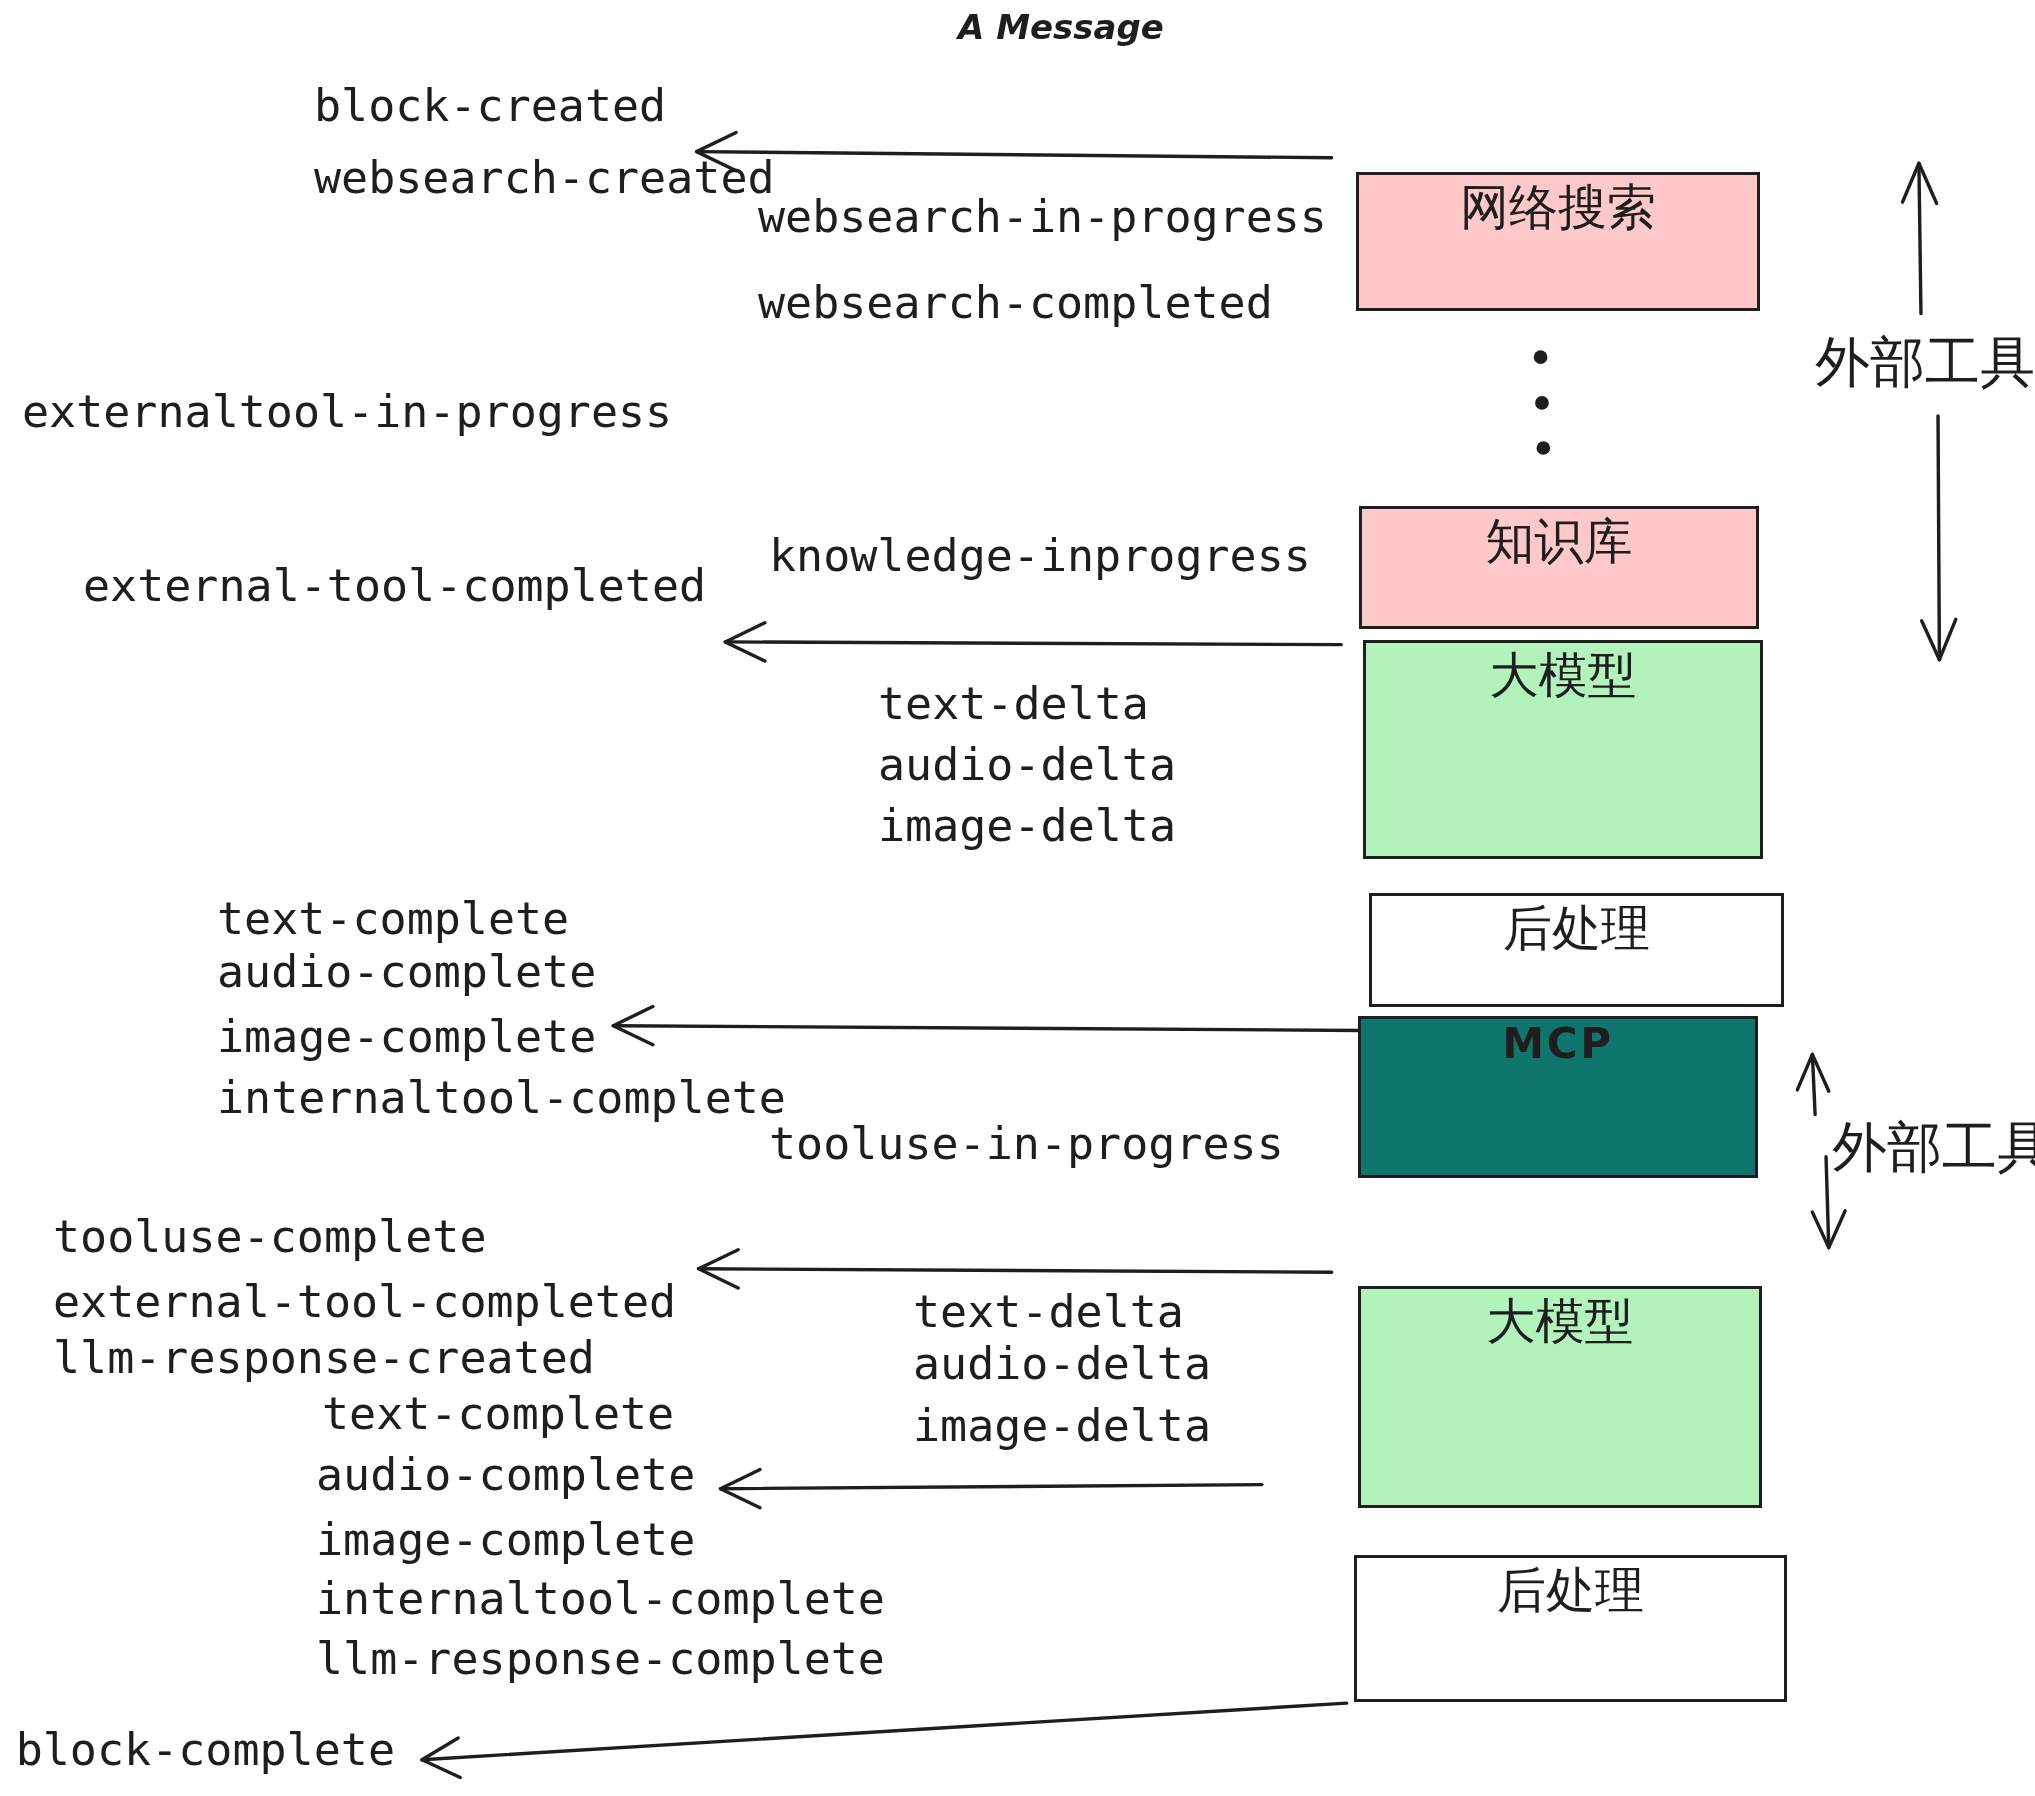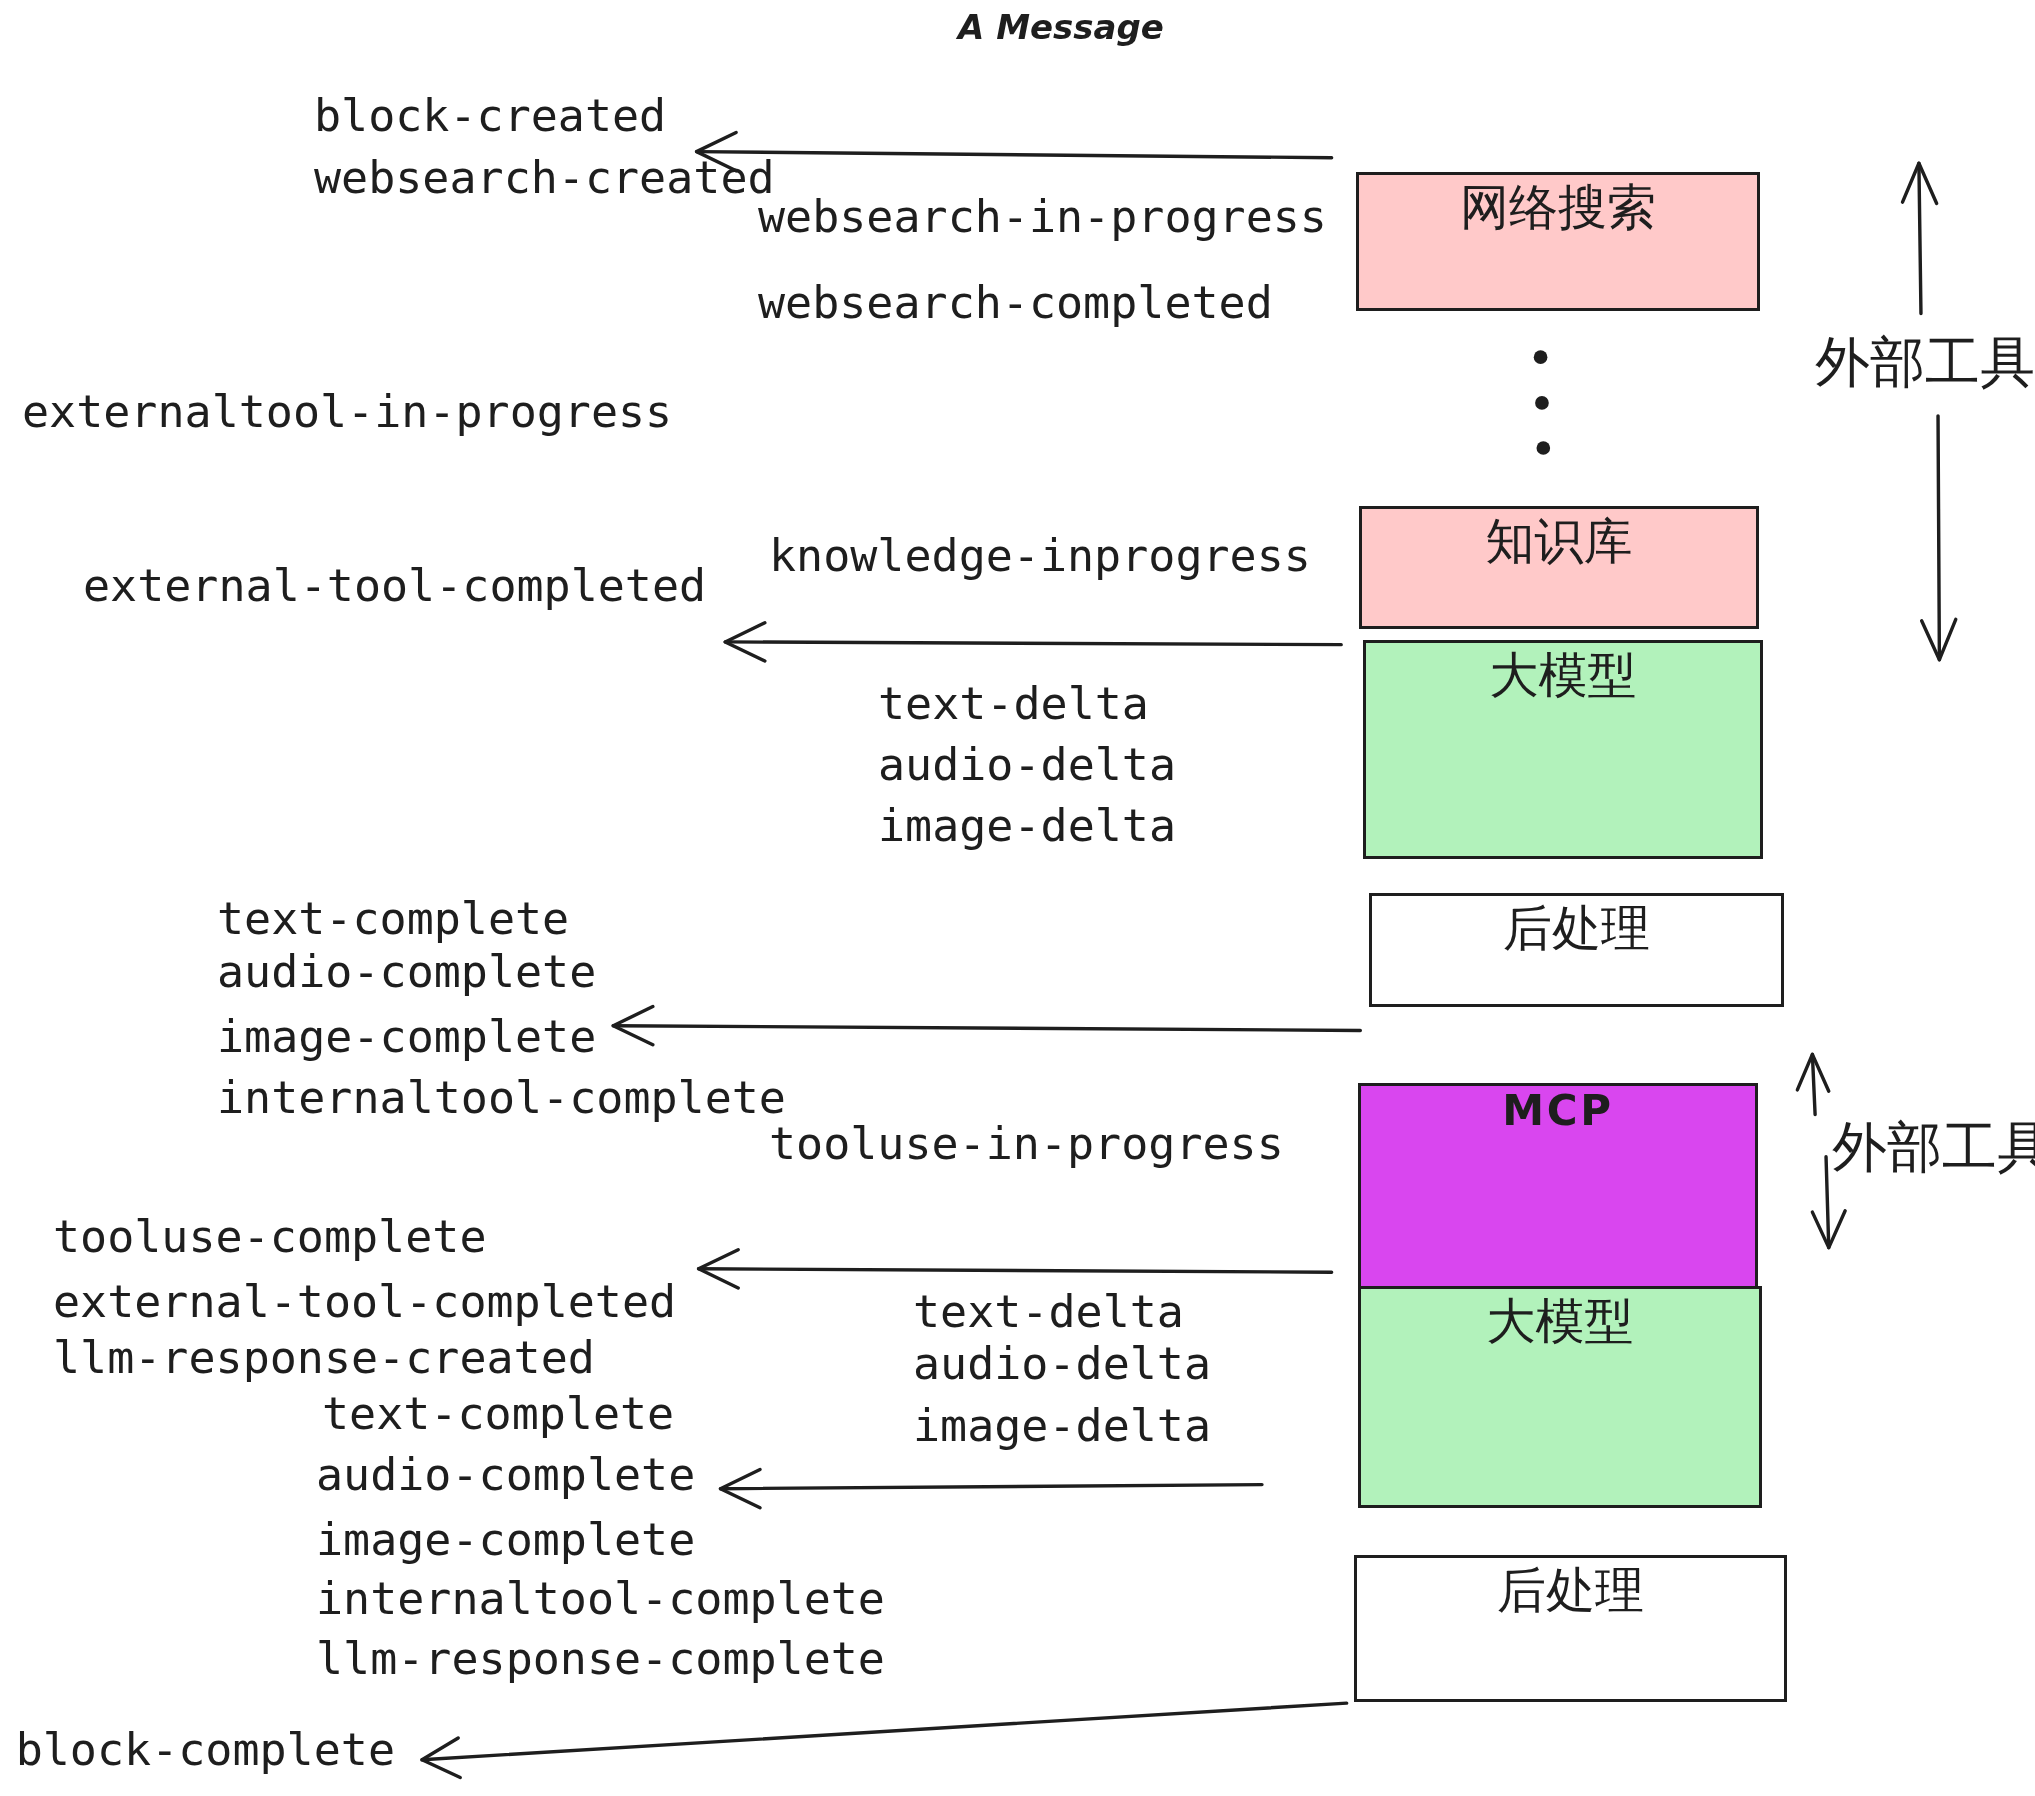--- a/index.html
+++ b/index.html
@@ -55,21 +55,21 @@
     <path d="M 2674 1694 L 2678 1827"></path>
     <path d="M 2654 1775 L 2678 1827 L 2702 1773"></path>
 
     <circle cx="2256" cy="523" r="10"></circle>
     <circle cx="2258" cy="590" r="10"></circle>
     <circle cx="2260" cy="656" r="10"></circle>
   </svg>
 
   <div class="title">A Message</div>
 
-  <div class="ev" style="left:314px;top:93px">block-created</div>
+  <div class="ev" style="left:314px;top:83px">block-created</div>
   <div class="ev" style="left:314px;top:155px">websearch-created</div>
   <div class="ev" style="left:758px;top:280px">websearch-completed</div>
   <div class="ev" style="left:758px;top:194px">websearch-in-progress</div>
   <div class="ev" style="left:22px;top:389px">externaltool-in-progress</div>
   <div class="ev" style="left:769px;top:533px">knowledge-inprogress</div>
   <div class="ev" style="left:83px;top:563px">external-tool-completed</div>
   <div class="ev" style="left:878px;top:681px">text-delta</div>
   <div class="ev" style="left:878px;top:742px">audio-delta</div>
   <div class="ev" style="left:878px;top:803px">image-delta</div>
   <div class="ev" style="left:217px;top:896px">text-complete</div>
@@ -95,21 +95,21 @@
   </div>
   <div class="box" style="left: 1359px; top: 506px; width: 400px; height: 123px; background: rgb(255, 201, 201);">
     <span class="box-label">知识库</span>
   </div>
   <div class="box" style="left: 1363px; top: 640px; width: 400px; height: 219px; background: rgb(178, 242, 187);">
     <span class="box-label">大模型</span>
   </div>
   <div class="box" style="left: 1369px; top: 893px; width: 415px; height: 114px; background: rgb(255, 255, 255);">
     <span class="box-label">后处理</span>
   </div>
-  <div class="box" style="left: 1358px; top: 1083px; width: 400px; height: 225px; background: #d946ef;">
+  <div class="box" style="left: 1358px; top: 1016px; width: 400px; height: 162px; background: #0f766e;">
     <span class="mcp-label">MCP</span>
   </div>
   <div class="box" style="left: 1358px; top: 1286px; width: 404px; height: 222px; background: rgb(178, 242, 187);">
     <span class="box-label">大模型</span>
   </div>
   <div class="box" style="left: 1354px; top: 1555px; width: 433px; height: 147px; background: rgb(255, 255, 255);">
     <span class="box-label">后处理</span>
   </div>
 
   <div class="side-label" style="left:1815px;top:326px">外部工具</div>

